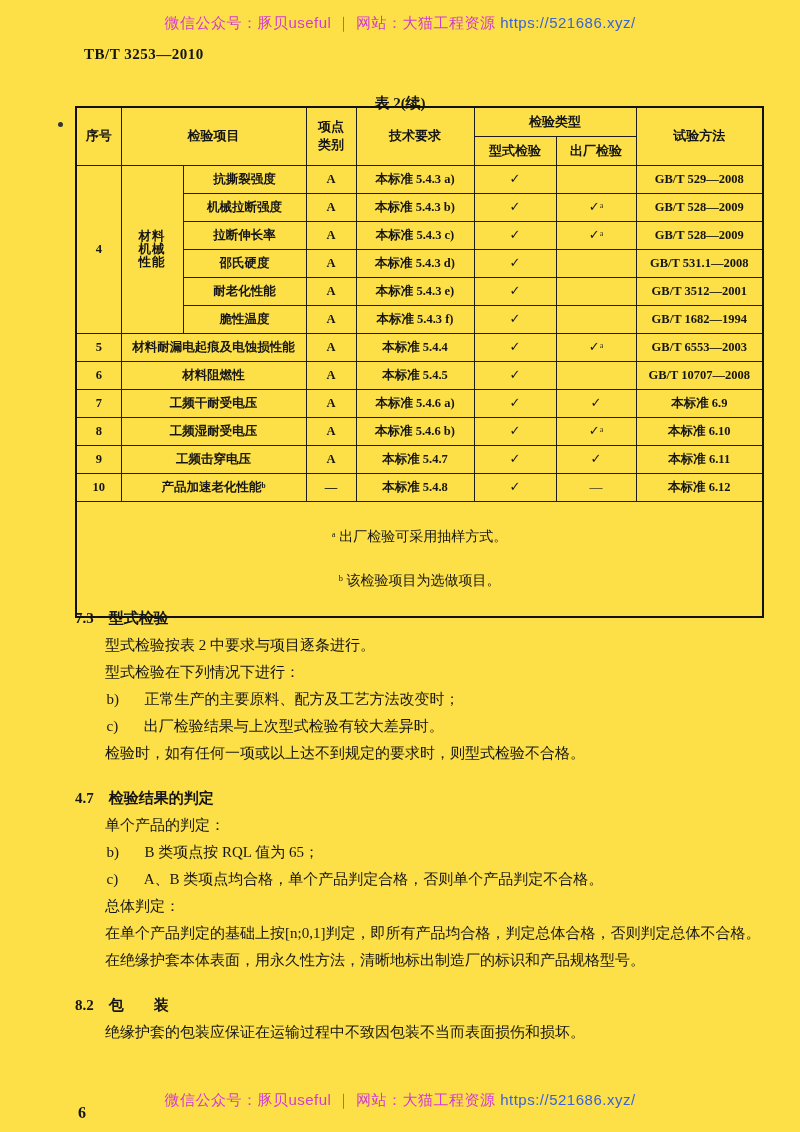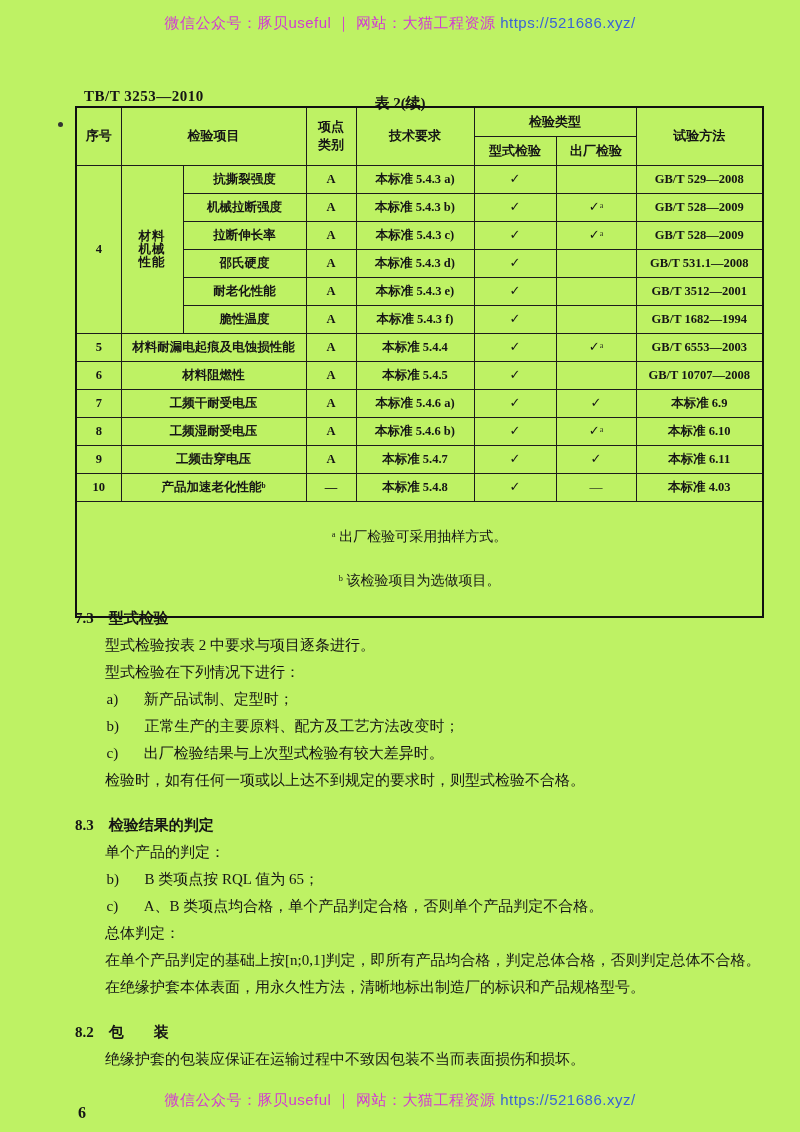--- a/index.html
+++ b/index.html
@@ -5,36 +5,36 @@
   html,body { margin:0; padding:0; }
   body {
     width:800px; height:1132px;
     background:#e9e9e7;
     font-family:"Liberation Serif","DejaVu Serif",serif;
     color:#151515;
   }
   .page {
     position:relative;
     width:800px; height:1132px;
-    background:#bef264;
+    background:#fde047;
     overflow:hidden;
     box-sizing:border-box;
   }
   .watermark {
     position:absolute; left:0; width:100%;
     text-align:center; font-size:15px; letter-spacing:0.5px;
     color:#d23bd2;
     font-family:"Liberation Sans","DejaVu Sans",sans-serif;
   }
   .watermark.top { top:14px; }
   .watermark.bottom { bottom:22px; }
   .watermark .url { color:#3b63d6; }
   .doc-number {
     position:absolute; top:46px; left:84px;
-    font-weight:bold; font-size:15px; letter-spacing:0.5px;margin-top:42px;
+    font-weight:bold; font-size:15px; letter-spacing:0.5px;
   }
   .table-title {
     position:absolute; top:82px; left:0; width:100%;
     text-align:center; font-weight:bold; font-size:15px;margin-top:12px;
   }
   .speck {
     position:absolute; top:122px; left:58px;
     width:5px; height:5px; background:#333; border-radius:50%;
   }
   .tbl-wrap { position:absolute; top:106px; left:75px; }
@@ -220,50 +220,47 @@
           <td class="check">✓</td>
           <td>本标准 6.11</td>
         </tr>
         <tr>
           <td>10</td>
           <td colspan="2">产品加速老化性能ᵇ</td>
           <td>—</td>
           <td>本标准 5.4.8</td>
           <td class="check">✓</td>
           <td class="check">—</td>
-          <td>本标准 4.03</td>
+          <td>本标准 6.12</td>
         </tr>
 
         <tr>
           <td class="foot" colspan="8">
             <div>ᵃ 出厂检验可采用抽样方式。</div>
             <div>ᵇ 该检验项目为选做项目。</div>
           </td>
         </tr>
       </tbody>
     </table>
   </div>
 
   <div class="body-text">
 
     <div class="hd">7.3　型式检验</div>
     <p class="para">型式检验按表 2 中要求与项目逐条进行。</p>
     <p class="para">型式检验在下列情况下进行：</p>
     <div class="li">
-      <span class="lbl">a)</span><span>新产品试制、定型时；</span>
-    </div>
-    <div class="li">
       <span class="lbl">b)</span><span>正常生产的主要原料、配方及工艺方法改变时；</span>
     </div>
     <div class="li">
       <span class="lbl">c)</span><span>出厂检验结果与上次型式检验有较大差异时。</span>
     </div>
     <p class="para">检验时，如有任何一项或以上达不到规定的要求时，则型式检验不合格。</p>
 
-    <div class="hd">8.3　检验结果的判定</div>
+    <div class="hd">4.7　检验结果的判定</div>
     <p class="para">单个产品的判定：</p>
     <div class="li">
       <span class="lbl">b)</span><span>B 类项点按 RQL 值为 65；</span>
     </div>
     <div class="li">
       <span class="lbl">c)</span><span>A、B 类项点均合格，单个产品判定合格，否则单个产品判定不合格。</span>
     </div>
     <p class="para">总体判定：</p>
     <p class="para">在单个产品判定的基础上按[n;0,1]判定，即所有产品均合格，判定总体合格，否则判定总体不合格。</p>
 

